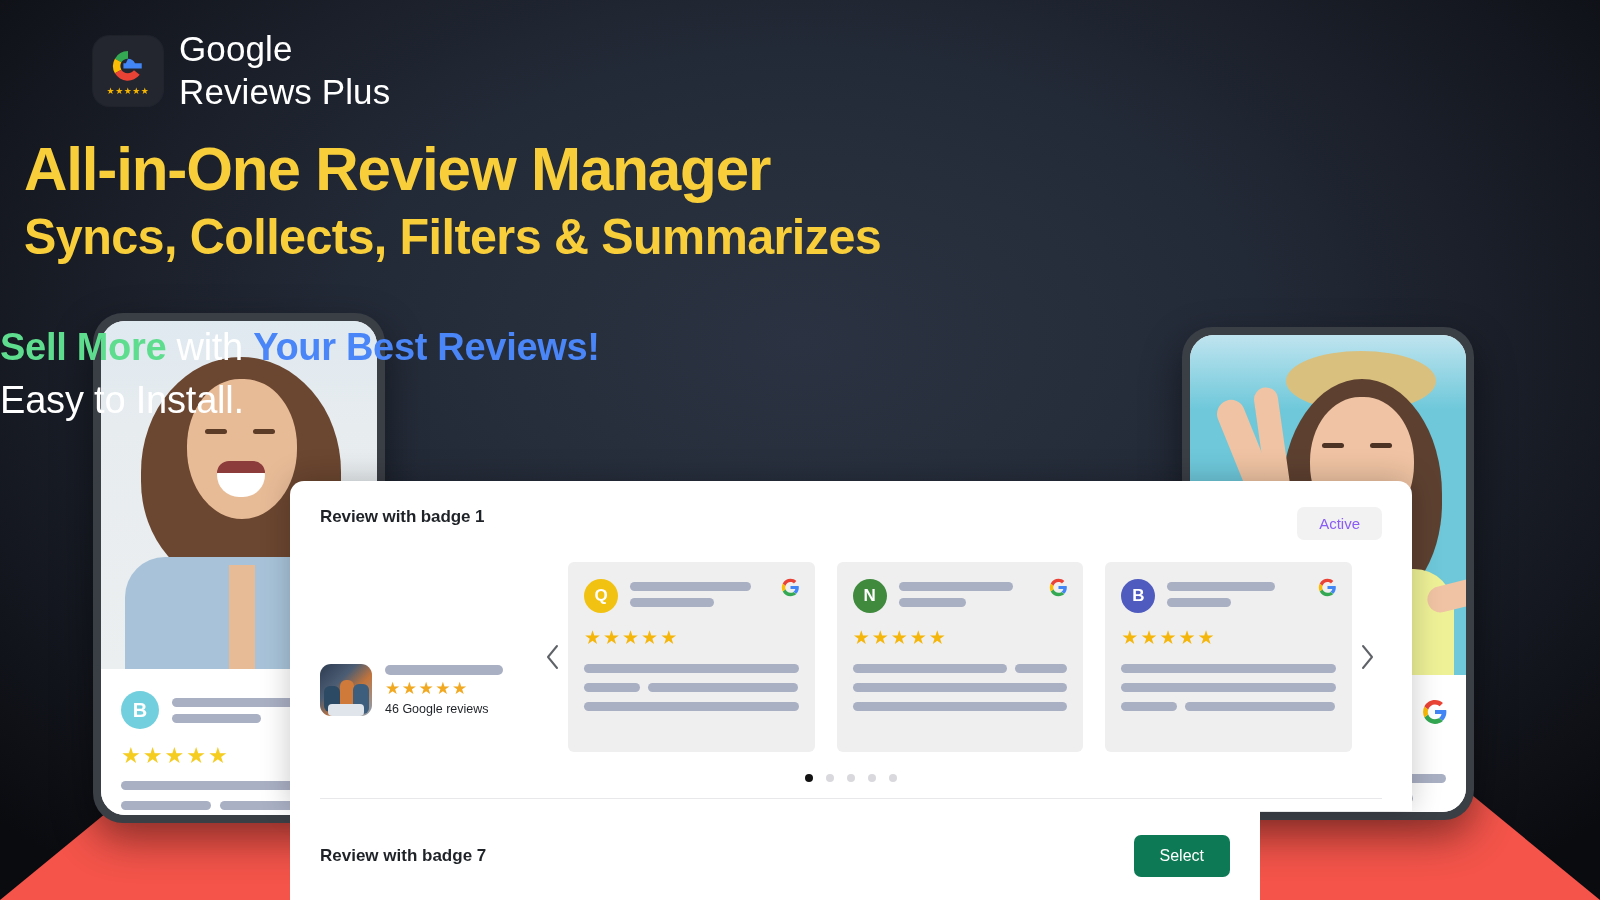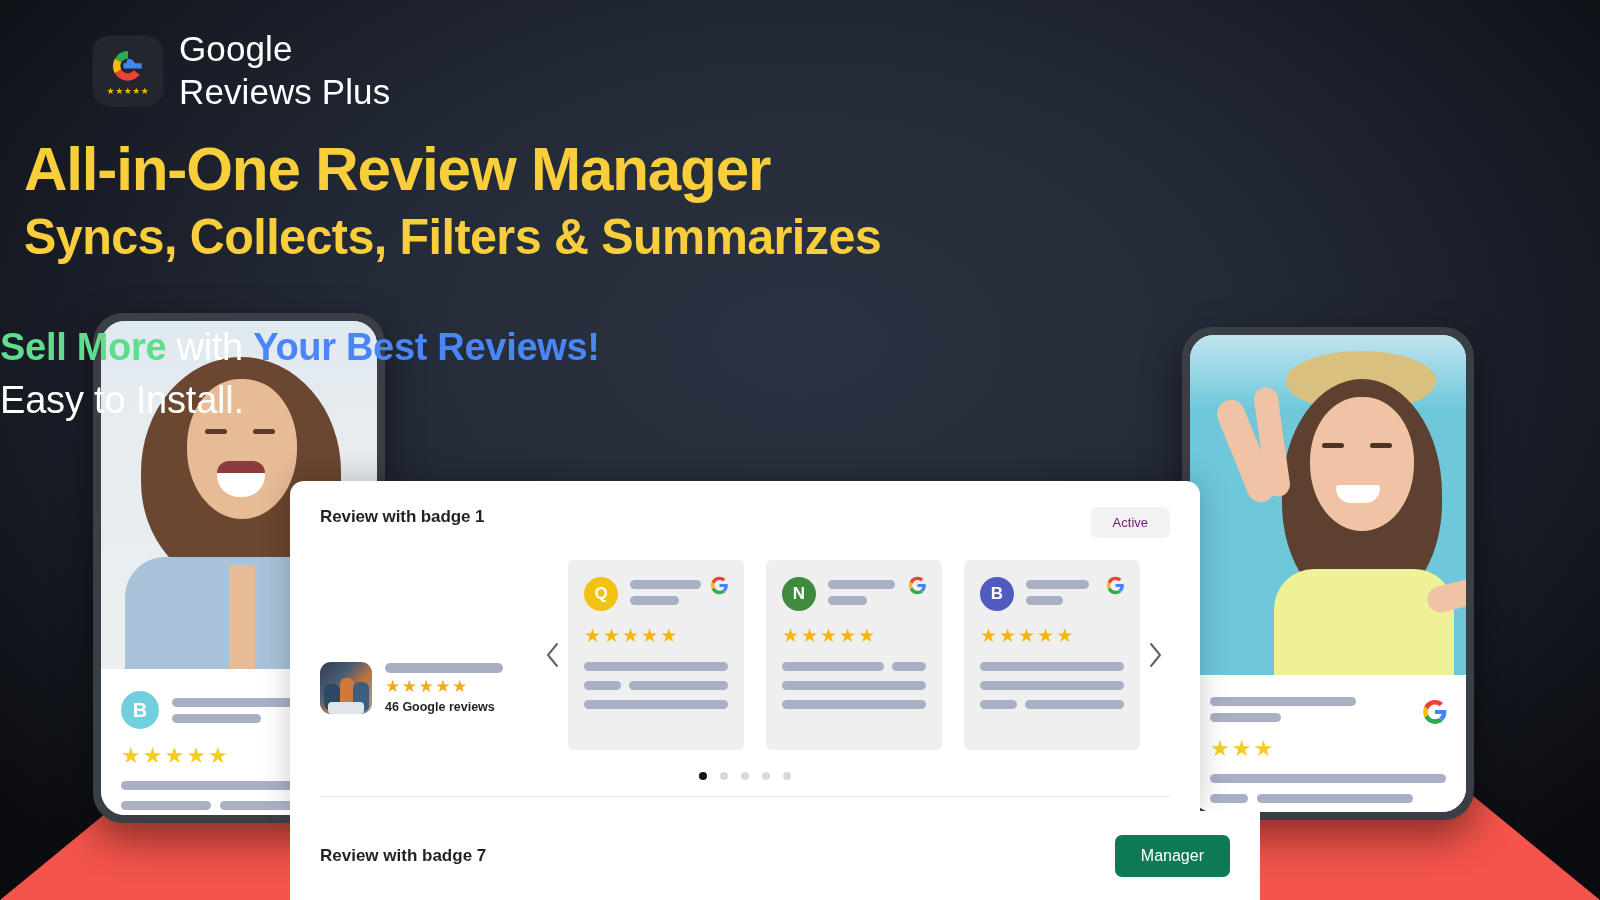--- a/index.html
+++ b/index.html
@@ -154,47 +154,47 @@
   .bar { background: #aab0c4; border-radius: 7px; height: 9px; }
   .w-stars { margin-top: 16px; font-size: 22px; color: #f5cc20; letter-spacing: 2px; line-height: 1; }
   .w-body { margin-top: 14px; display: flex; flex-direction: column; gap: 11px; }
   .w-row { display: flex; gap: 9px; }
   .g-mark { position: absolute; right: 18px; top: 24px; }
 
   
   .panel {
     position: absolute;
     left: 290px; top: 481px;
-    width: 910px; height: 330px;
+    width: 1122px; height: 330px;
     background: #ffffff;
     border-radius: 14px 14px 0 0;
     box-shadow: 0 -2px 30px rgba(0,0,0,.22);
     z-index: 25;
     padding: 26px 30px 0 30px;
   }
   .panel-row1 { display: flex; align-items: flex-start; justify-content: space-between; }
   .panel-title { font-size: 17px; font-weight: 700; color: #1f2328; letter-spacing: -.1px; }
   .pill {
-    background: #f2f2f3; color: #701a75;
-    font-size: 13px; padding: 9px 22px; border-radius: 7px;
+    background: #f2f2f3; color: #8b5cf6;
+    font-size: 15px; padding: 9px 22px; border-radius: 7px;
     line-height: 1;
   }
 
   .carousel { display: flex; align-items: center; margin-top: 22px; gap: 0; }
   .badge-col { width: 218px; flex: 0 0 auto; padding-top: 66px; }
   .badge-box { display: flex; align-items: center; gap: 13px; }
   .badge-thumb {
     width: 52px; height: 52px; border-radius: 11px; flex: 0 0 auto;
     background: linear-gradient(135deg,#2e3b50 0%,#4b5d74 35%,#c3743b 60%,#8aa0b5 100%);
     overflow: hidden; position: relative;
   }
   .badge-info { display: flex; flex-direction: column; gap: 5px; }
   .badge-bar { width: 118px; height: 10px; border-radius: 6px; background: #aab0c4; }
   .badge-stars { font-size: 17px; color: #f2a922; letter-spacing: 1.5px; line-height: 1; }
-  .badge-count { font-size: 12.5px; font-weight: 700; color: #1f2328; }
+  .badge-count { font-size: 12.5px; font-weight: 400; color: #1f2328; }
 
   .nav-arrow {
     width: 30px; flex: 0 0 auto;
     display: flex; align-items: center; justify-content: center;
     color: #5f6368;
   }
 
   .cards { display: flex; gap: 22px; flex: 1 1 auto; }
   .rcard {
     flex: 1 1 0; background: #efeff0; border-radius: 6px;
@@ -466,16 +466,16 @@
       <span class="dot"></span>
       <span class="dot"></span>
       <span class="dot"></span>
     </div>
 
     <div class="divider"></div>
   </div>
 
   <div class="bottombar">
     <div class="bottom-title">Review with badge 7</div>
-    <button class="select-btn">Manager</button>
+    <button class="select-btn">Select</button>
   </div>
 
 </div>
 
 </body></html>

